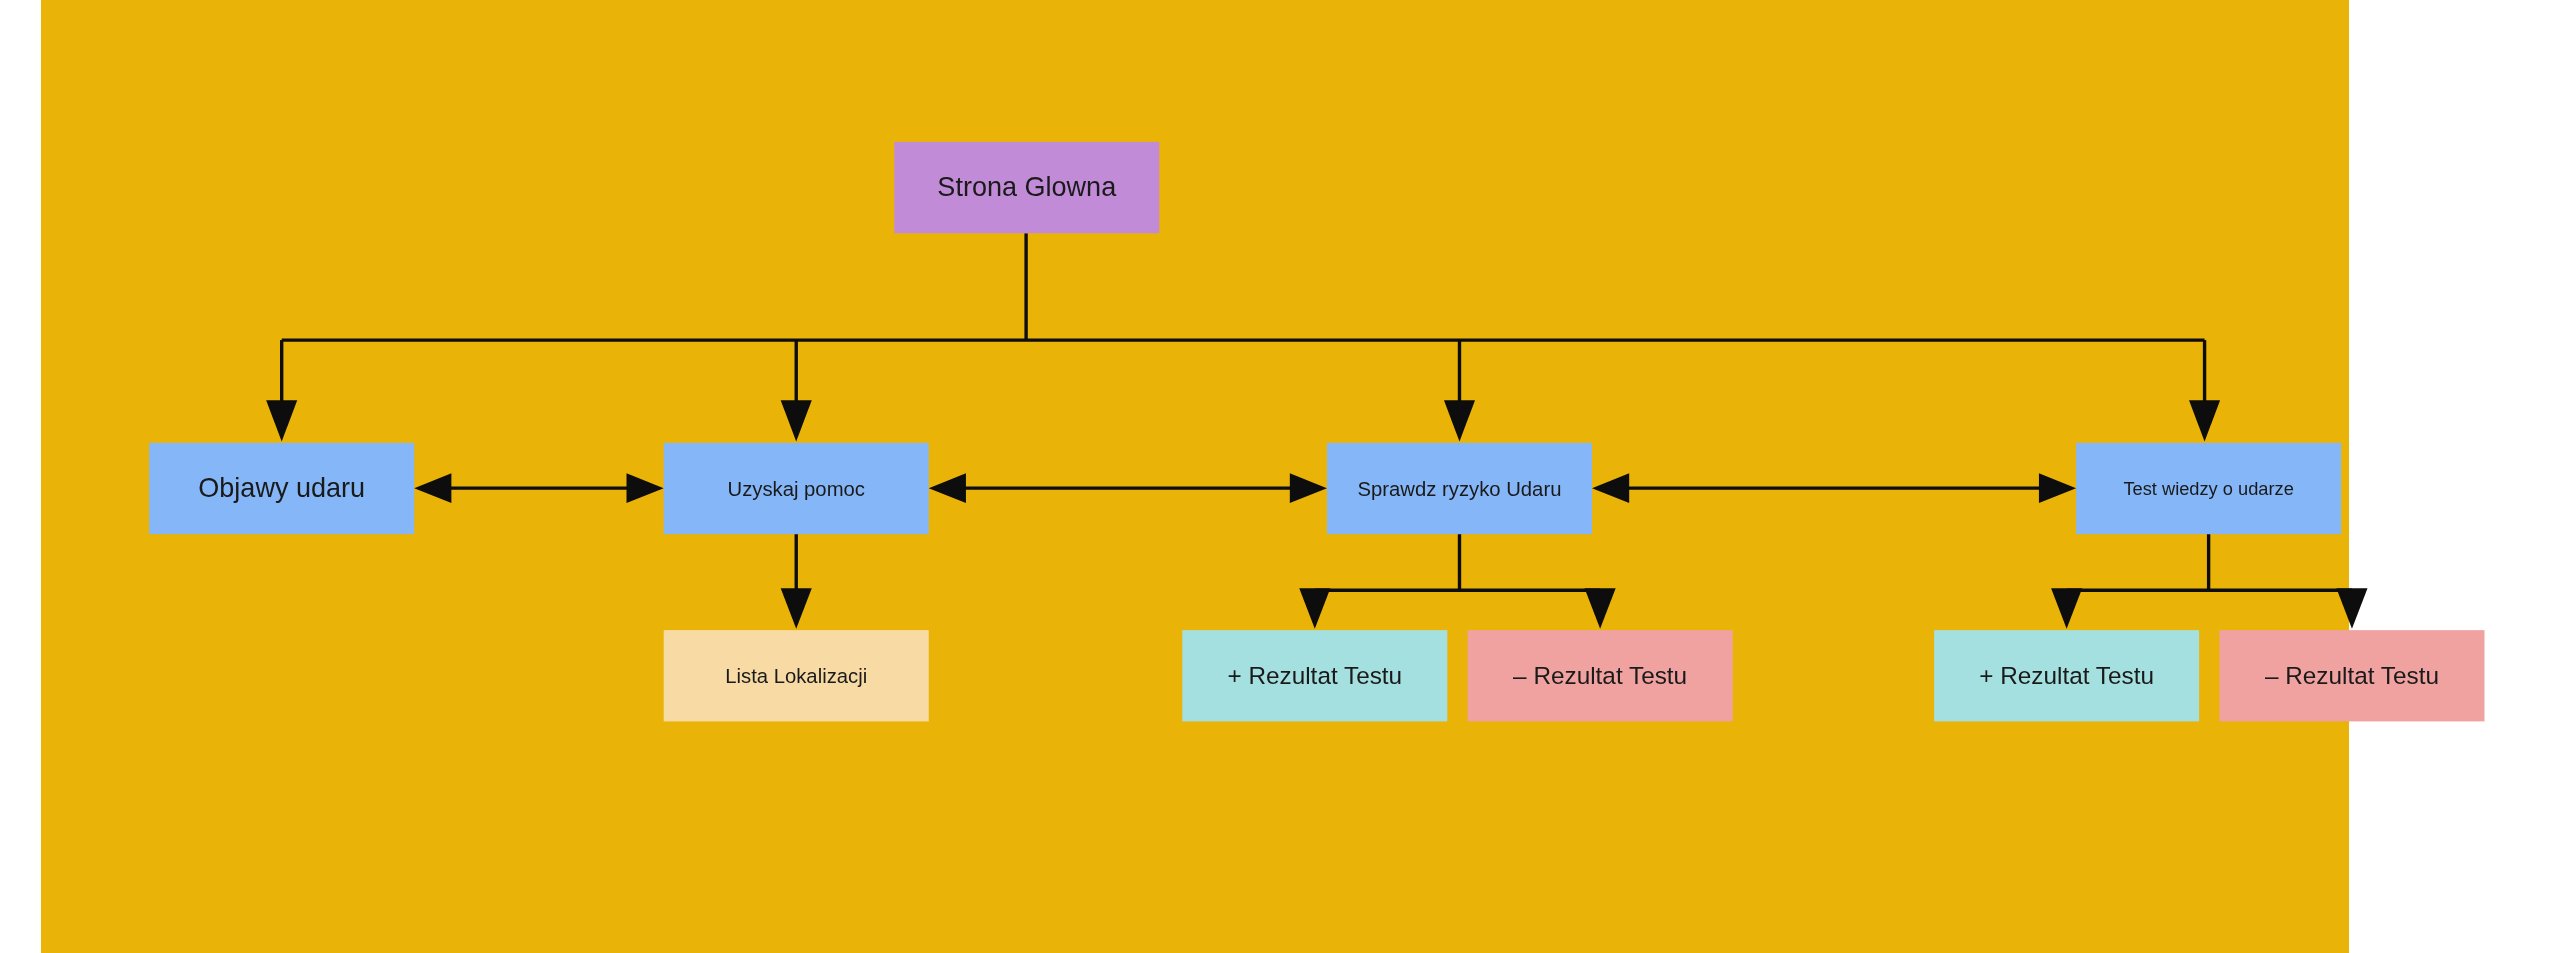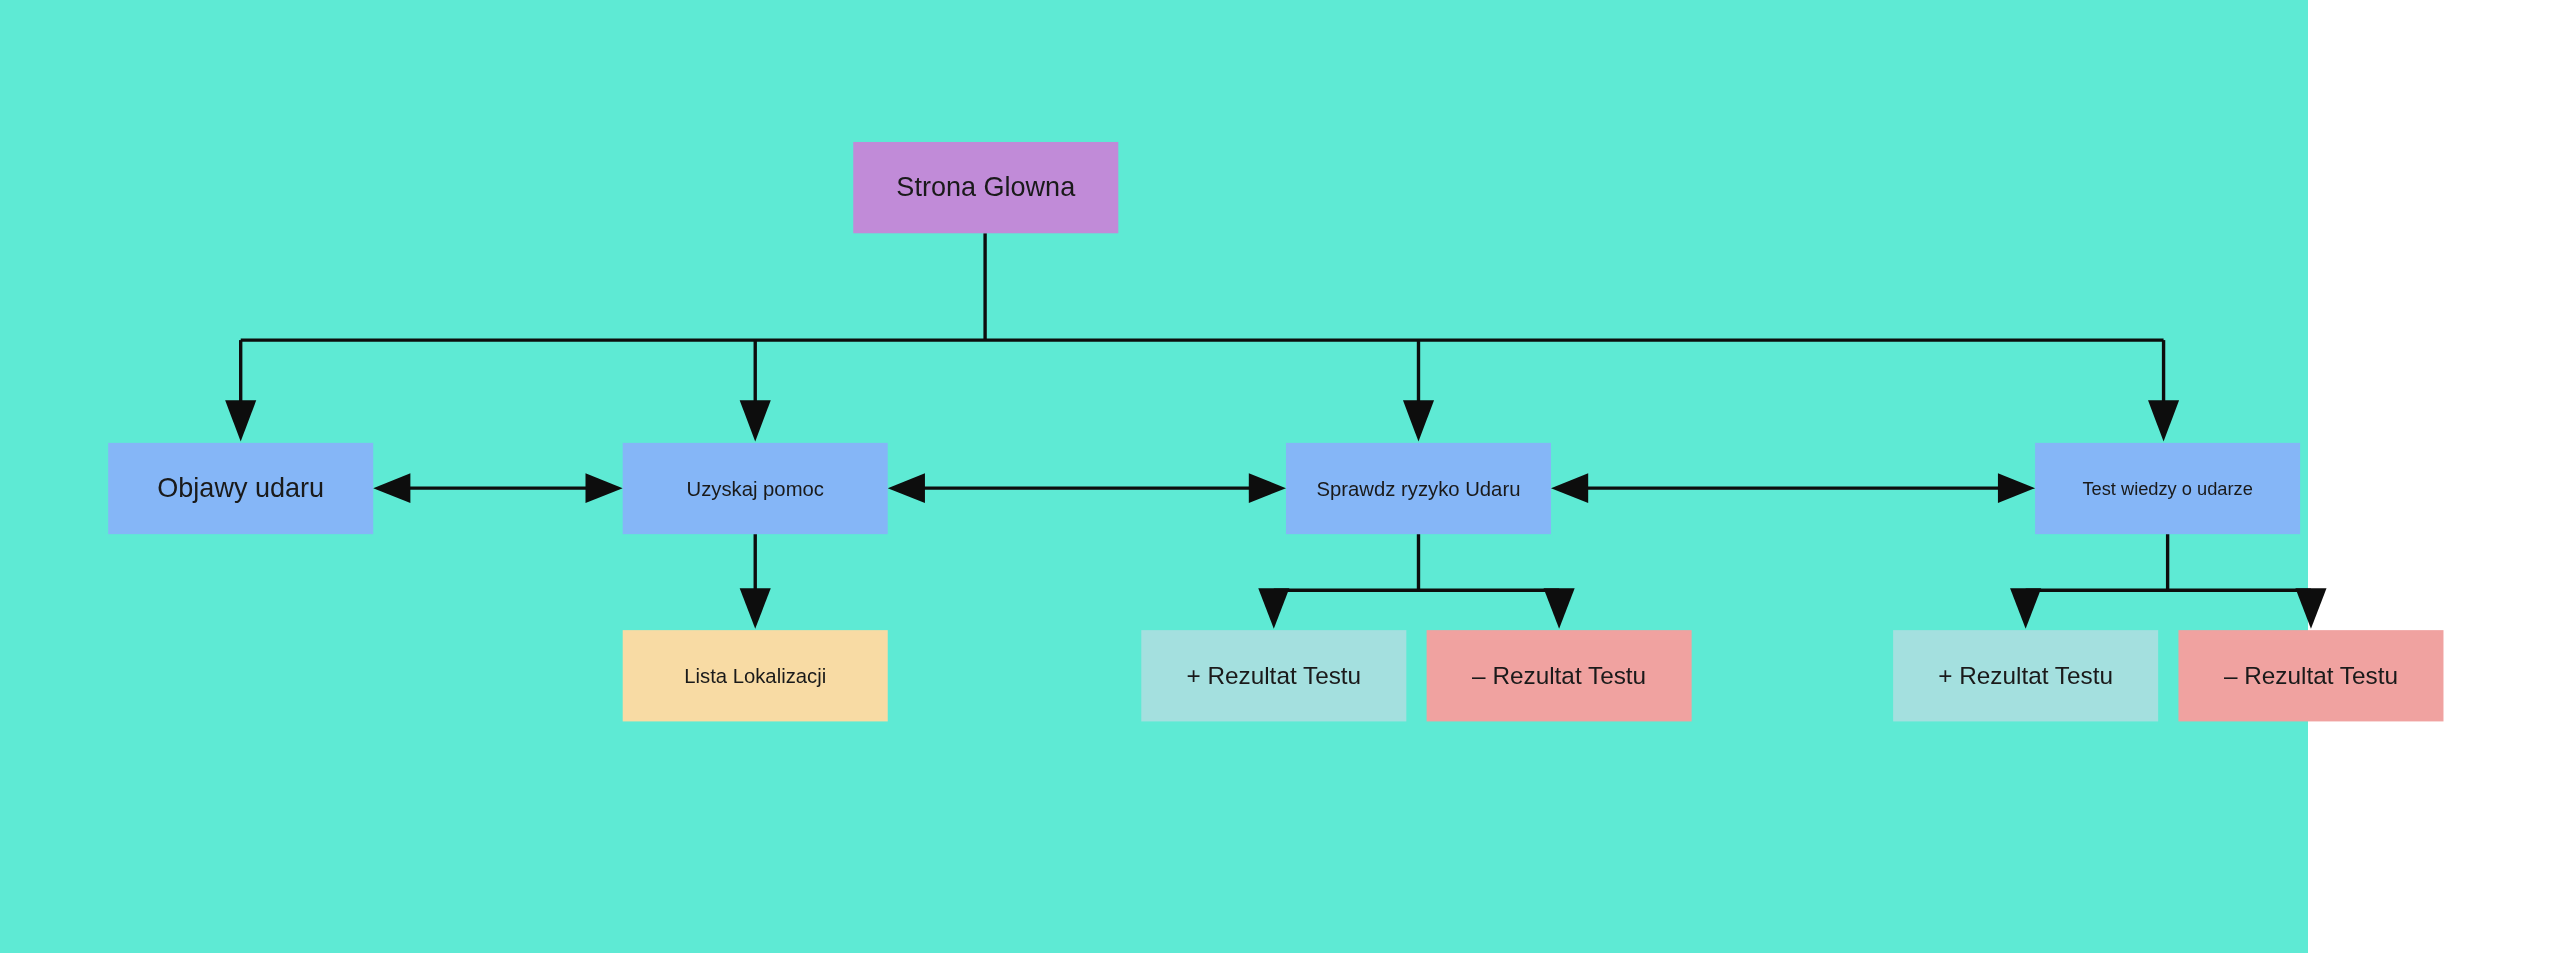--- a/index.html
+++ b/index.html
@@ -10,21 +10,22 @@
   body {
     width: 2576px;
     height: 954px;
     font-family: "Liberation Sans", sans-serif;
     overflow: hidden;
   }
   #diagram-root {
     position: relative;
     width: 2308px;
     height: 954px;
-    background: #5eead4;
+    background: #eab308;
+    margin-left: 41px;
   }
   svg.diagram {
     display: block;
     width: 2576px;
     height: 954px;
   }
   .node-rect {
     stroke: none;
   }
   .node-label {

